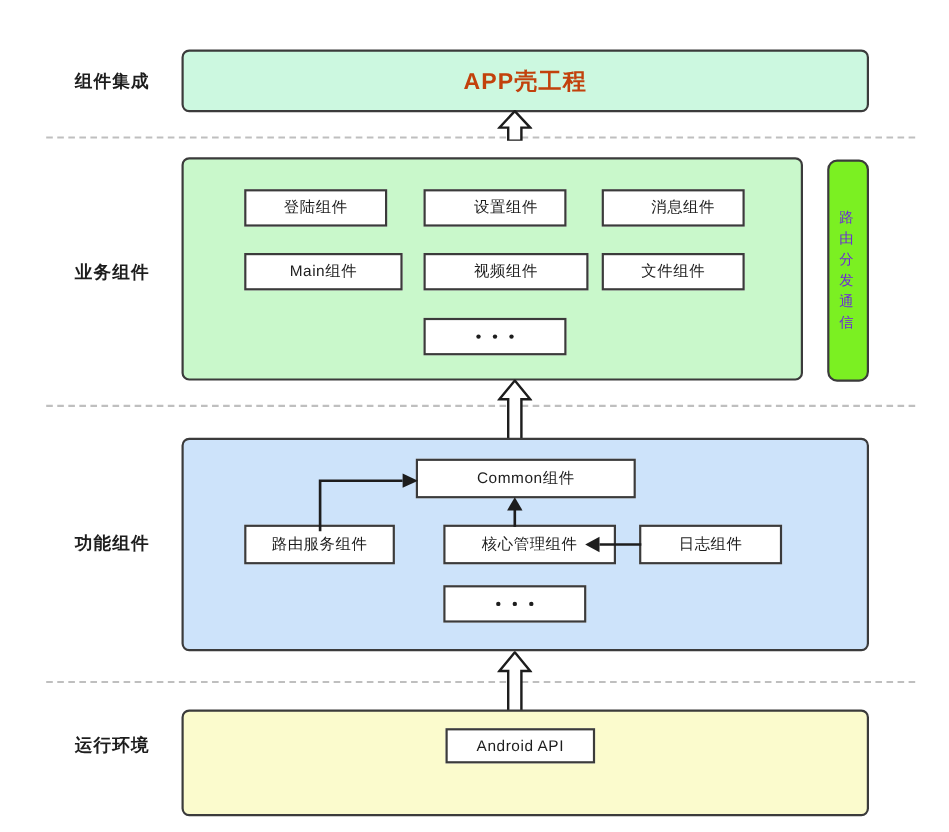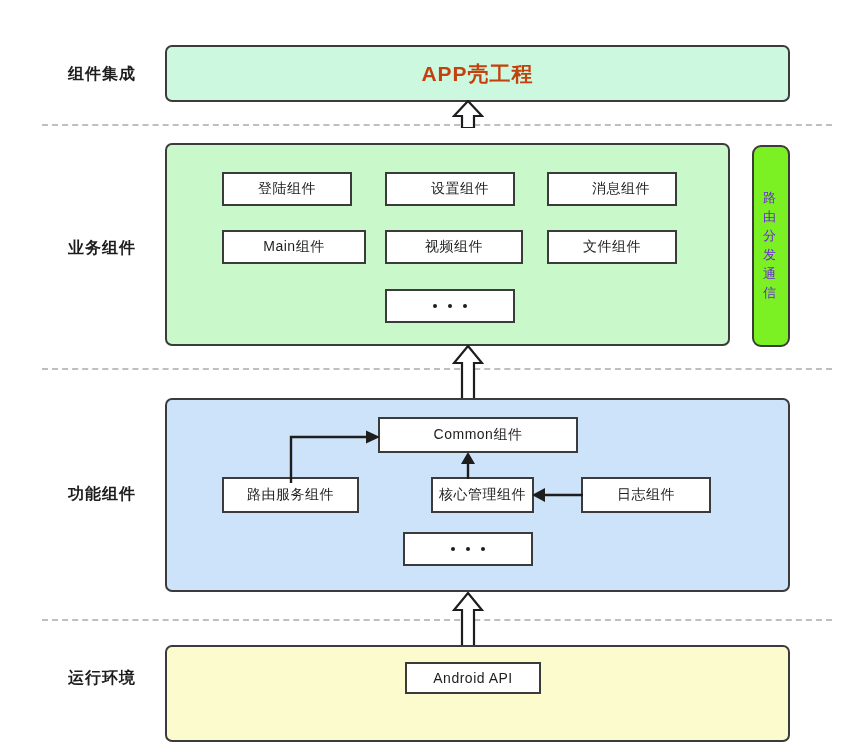--- a/index.html
+++ b/index.html
@@ -152,21 +152,21 @@
     </svg>
   </div>
 
   <div class="panel panel-business" style="left:165px; top:143px; width:565px; height:203px;"></div>
 
   <div class="box" style="left:222px; top:172px; width:130px; height:34px;">登陆组件</div>
   <div class="box" style="left:385px; top:172px; width:130px; height:34px;padding-left:20px;">设置组件</div>
   <div class="box" style="left:547px; top:172px; width:130px; height:34px;padding-left:18px;">消息组件</div>
 
   <div class="box" style="left:222px; top:230px; width:144px; height:34px;">Main组件</div>
-  <div class="box" style="left:385px; top:230px; width:138px; height:34px;">视频组件</div>
+  <div class="box" style="left:385px; top:230px; width:150px; height:34px;">视频组件</div>
   <div class="box" style="left:547px; top:230px; width:130px; height:34px;">文件组件</div>
 
   <div class="dots" style="left:385px; top:289px; width:130px; height:34px;">
     <i></i>
     <i></i>
     <i></i>
   </div>
 
   <div class="side-badge" style="left:752px; top:145px; width:38px; height:202px;">
     <span class="side-badge-text">路由分发通信</span>
@@ -175,21 +175,21 @@
   <div class="block-arrow" style="left:452px; top:345px; width:32px; height:55px;">
     <svg width="32" height="55" viewBox="0 0 32 55">
       <polygon points="16,1 30,18 22,18 22,55 10,55 10,18 2,18" fill="#ffffff" stroke="#1d1d1d" stroke-width="2.2" stroke-linejoin="miter"></polygon>
     </svg>
   </div>
 
   <div class="panel panel-functional" style="left:165px; top:398px; width:625px; height:194px;"></div>
 
   <div class="box" style="left:222px; top:477px; width:137px; height:36px;">路由服务组件</div>
   <div class="box" style="left:378px; top:417px; width:200px; height:36px;">Common组件</div>
-  <div class="box" style="left:403px; top:477px; width:103px; height:36px;margin-left:28px;">核心管理组件</div>
+  <div class="box" style="left:403px; top:477px; width:157px; height:36px;">核心管理组件</div>
   <div class="box" style="left:581px; top:477px; width:130px; height:36px;">日志组件</div>
   <div class="dots" style="left:403px; top:532px; width:130px; height:34px;">
     <i></i>
     <i></i>
     <i></i>
   </div>
 
   <svg class="connector" style="left:280px; top:428px; width:105px; height:55px;" width="105" height="55" viewBox="0 0 105 55">
     <path d="M11,55 L11,9 L86,9" fill="none" stroke="#1d1d1d" stroke-width="2.4"></path>
     <polygon points="86,2.5 100,9 86,15.5" fill="#1d1d1d"></polygon>

